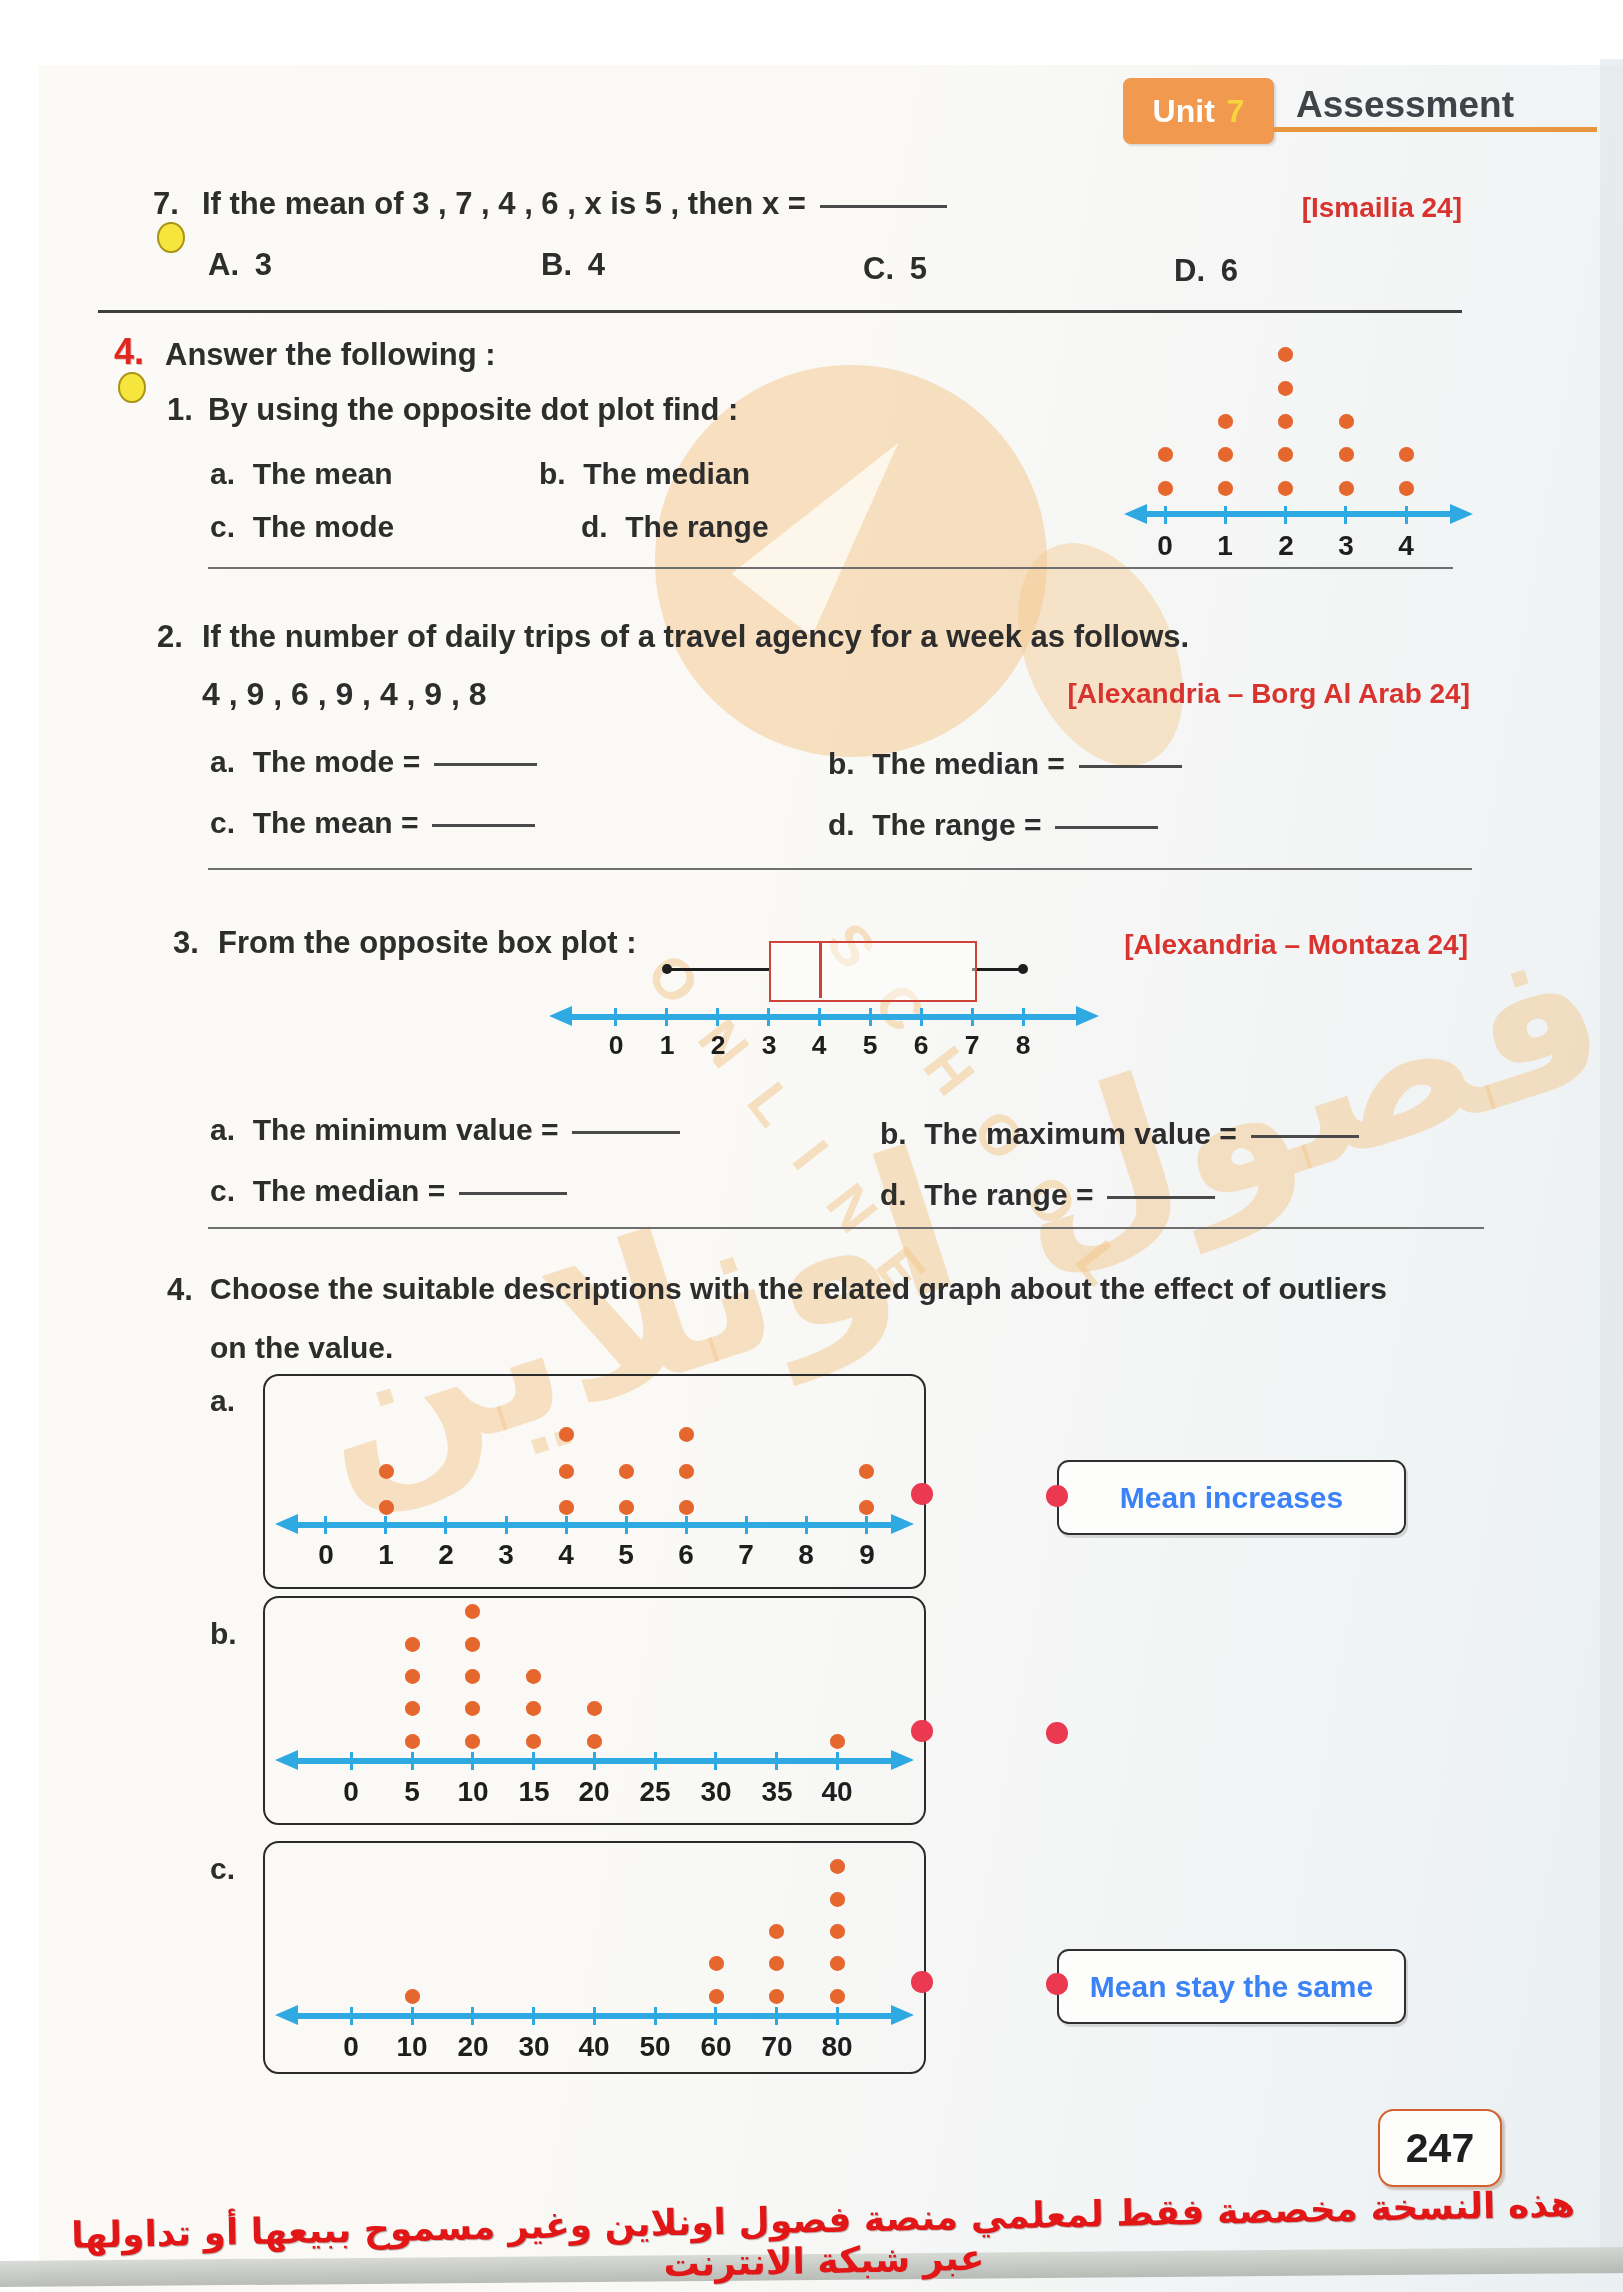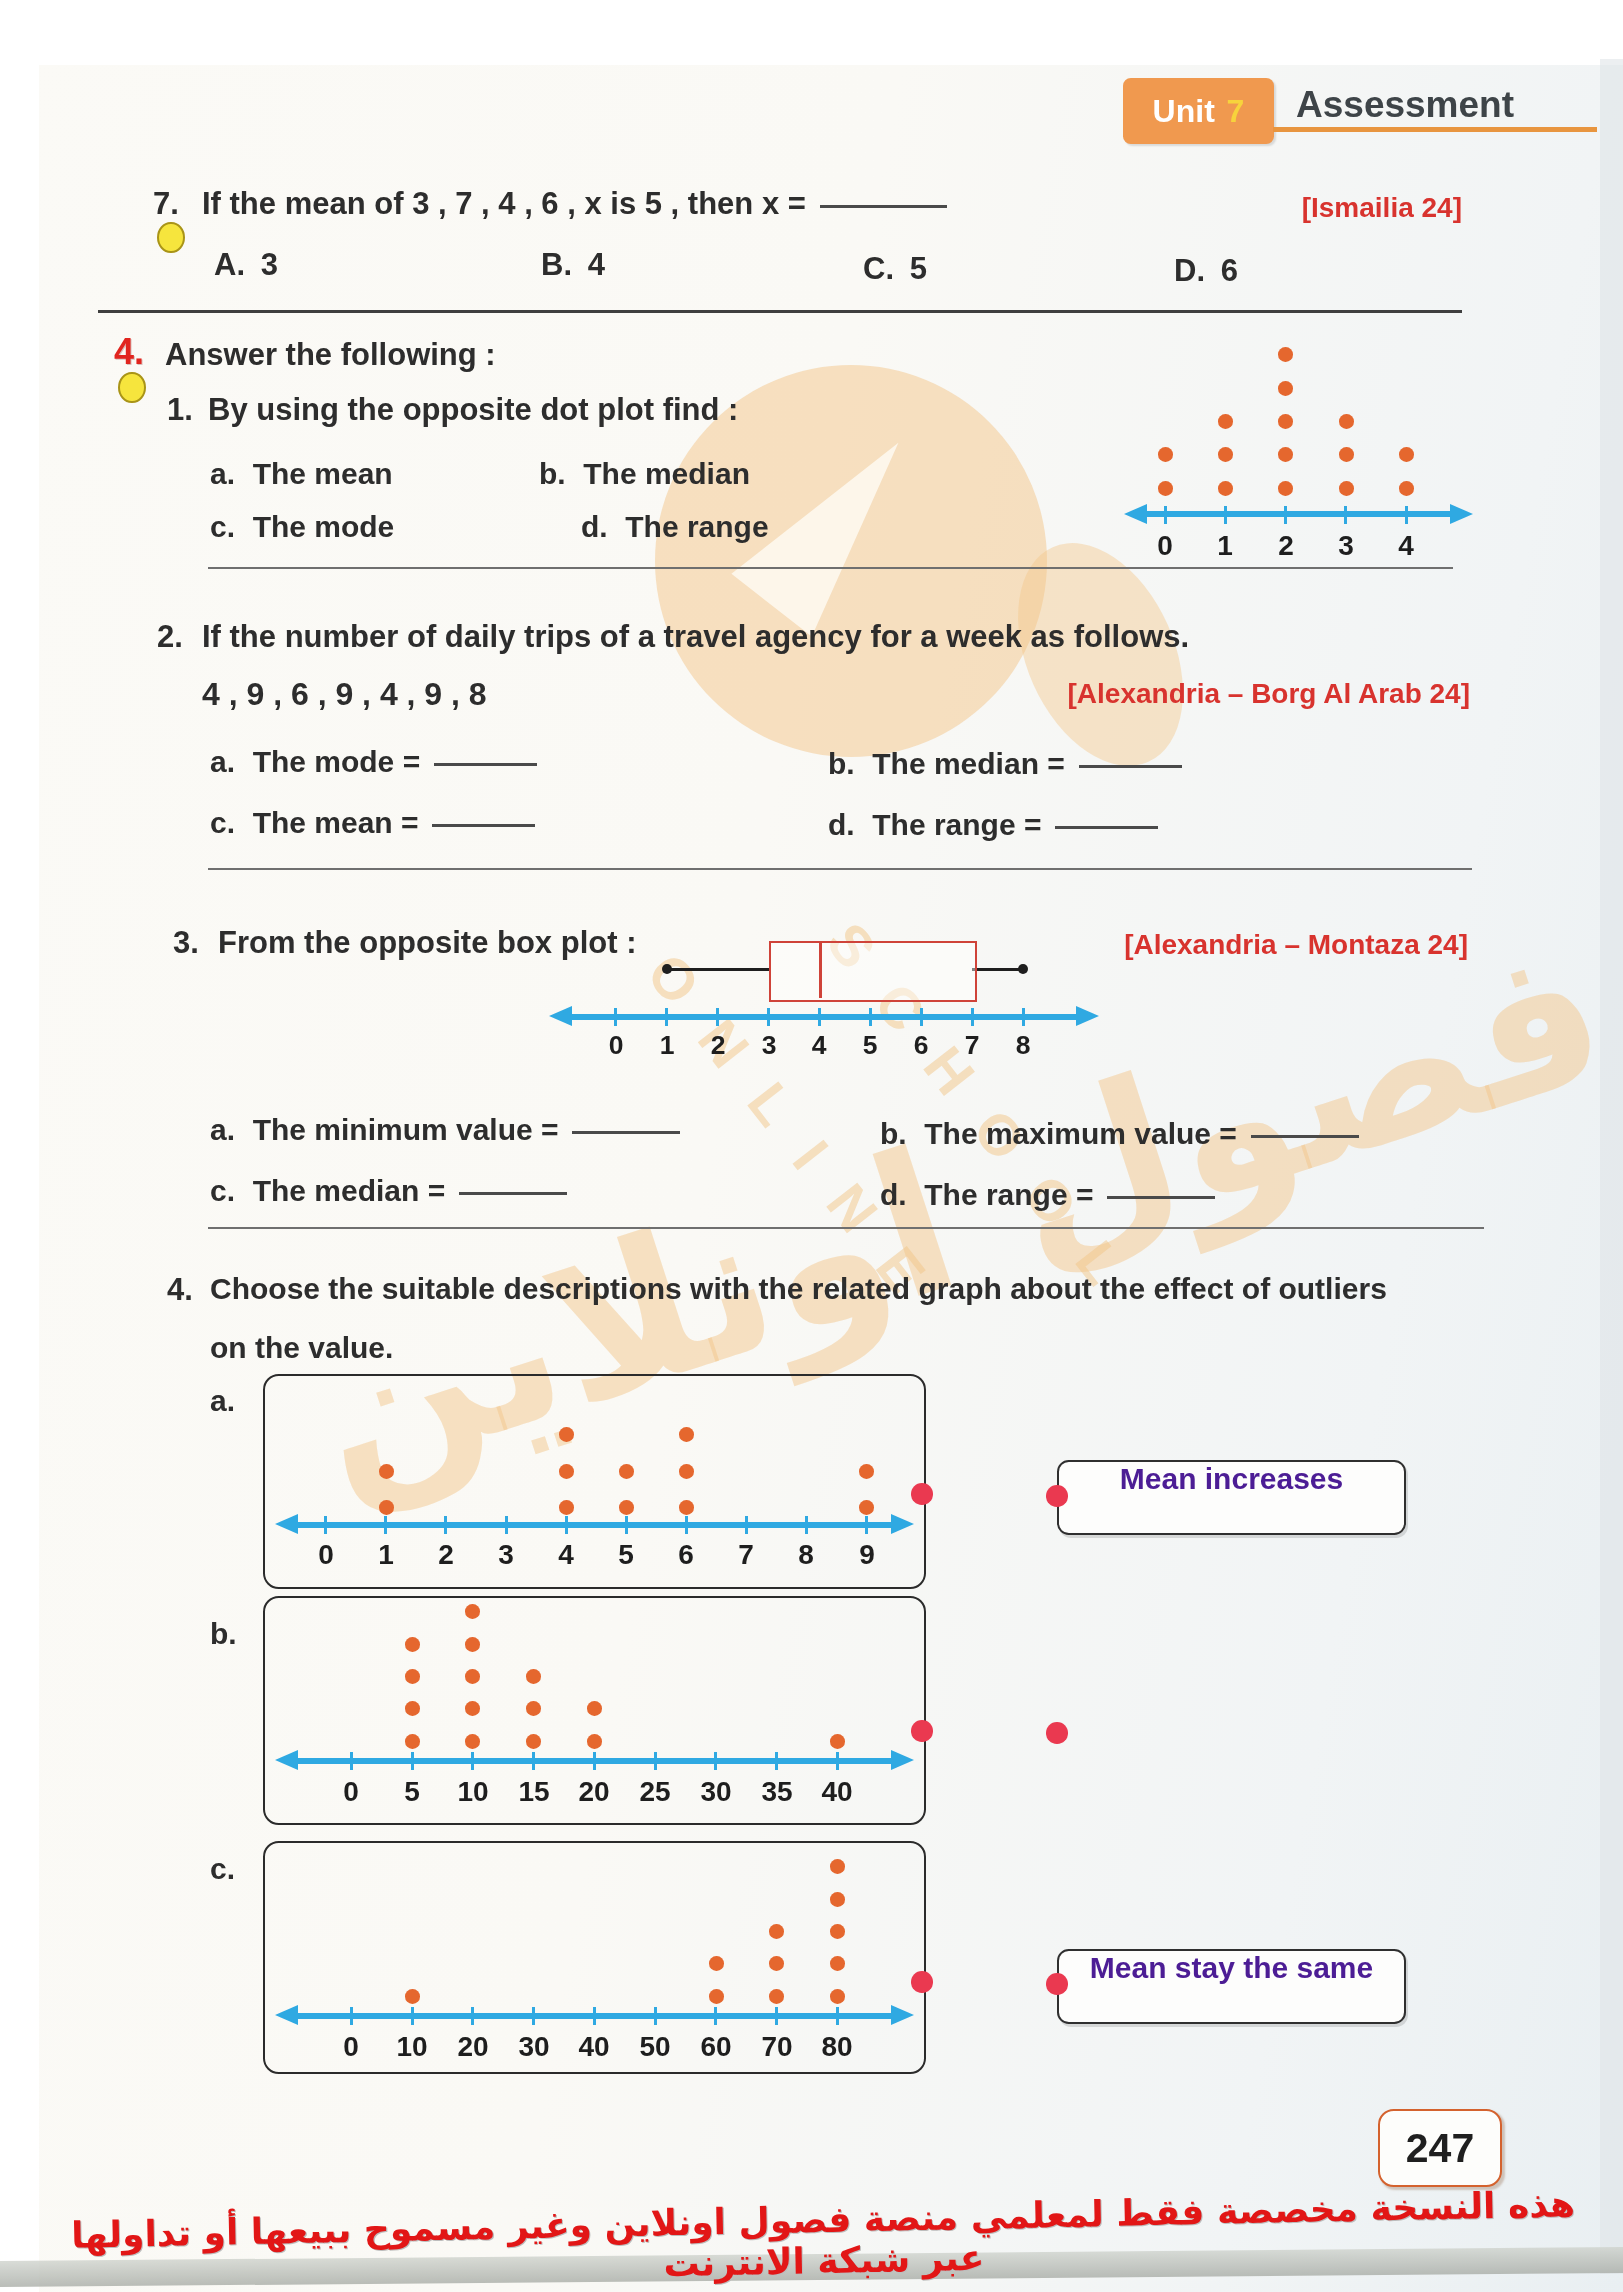--- a/index.html
+++ b/index.html
@@ -42,21 +42,21 @@
   .ticklbl{position:absolute;transform:translateX(-50%);font-weight:bold;color:#1e1e1e;}
   .dot{position:absolute;border-radius:50%;}
   .bp-box{position:absolute;background:rgba(255,255,255,0.45);}
   .bp-med{position:absolute;}
   .whisk{position:absolute;height:2.9px;background:#1e1e1e;}
   .wend{position:absolute;width:9.8px;height:9.8px;border-radius:50%;background:#1e1e1e;}
   
   .gbox{position:absolute;border:2.9px solid #2b2b2b;border-radius:15.7px;}
   .conn{position:absolute;width:21.6px;height:21.6px;border-radius:50%;background:#ea3950;}
   .ansbox{position:absolute;width:345px;height:71px;border:2.9px solid #2f2f2f;border-radius:11.8px;background:#fdfdfc;
-          display:flex;justify-content:center;font-size:30px;font-weight:bold;color:#4c1d95;
+          display:flex;align-items:center;justify-content:center;font-size:30px;font-weight:bold;color:#3b82f6;
           box-shadow:2px 2.9px 0 rgba(0,0,0,0.12);}
   
   .gray-band{position:absolute;left:-9.8px;top:2254px;width:1647px;height:25.5px;
              background:linear-gradient(#cfd3cd,#a9ada7);transform:rotate(-0.5deg);opacity:0.8;}
   .footer-ar{position:absolute;left:59px;top:2199px;width:1529px;text-align:center;direction:rtl;
              font-family:"DejaVu Sans",sans-serif;font-size:36px;font-weight:bold;color:#e21616;
              transform:rotate(-1.2deg);text-shadow:1px 1px 0 #bdbdbd;}
   .pagenum{position:absolute;left:1378px;top:2109px;width:120px;height:74px;border:2.9px solid #d4622e;border-radius:15.7px;
            background:#fdfdfb;display:flex;align-items:center;justify-content:center;font-size:41px;font-weight:bold;
            color:#1f1f1f;box-shadow:2.9px 2.9px 2px rgba(150,110,80,0.35);}
@@ -83,21 +83,21 @@
   </div>
   <div class="assess">Assessment</div>
   <div class="header-rule"></div>
 
   <div class="qnum" style="left:153px;top:186px;">7.</div>
   <div class="bullet" style="left:157px;top:222px;"></div>
   <div class="t" style="left:202px;top:186px;font-size:31px;">
     <span>If the mean of 3 , 7 , 4 , 6 , x is 5 , then x =</span><span class="blank" style="width:127px;"></span>
   </div>
   <div class="tag" style="right:161px;top:192px;">[Ismailia 24]</div>
-  <div class="choice" style="left:214px;top:247px;">
+  <div class="choice" style="left:208px;top:247px;">
     <span class="lbl">A.</span><span>3</span>
   </div>
   <div class="choice" style="left:541px;top:247px;">
     <span class="lbl">B.</span><span>4</span>
   </div>
   <div class="choice" style="left:863px;top:251px;">
     <span class="lbl">C.</span><span>5</span>
   </div>
   <div class="choice" style="left:1174px;top:253px;">
     <span class="lbl">D.</span><span>6</span>

